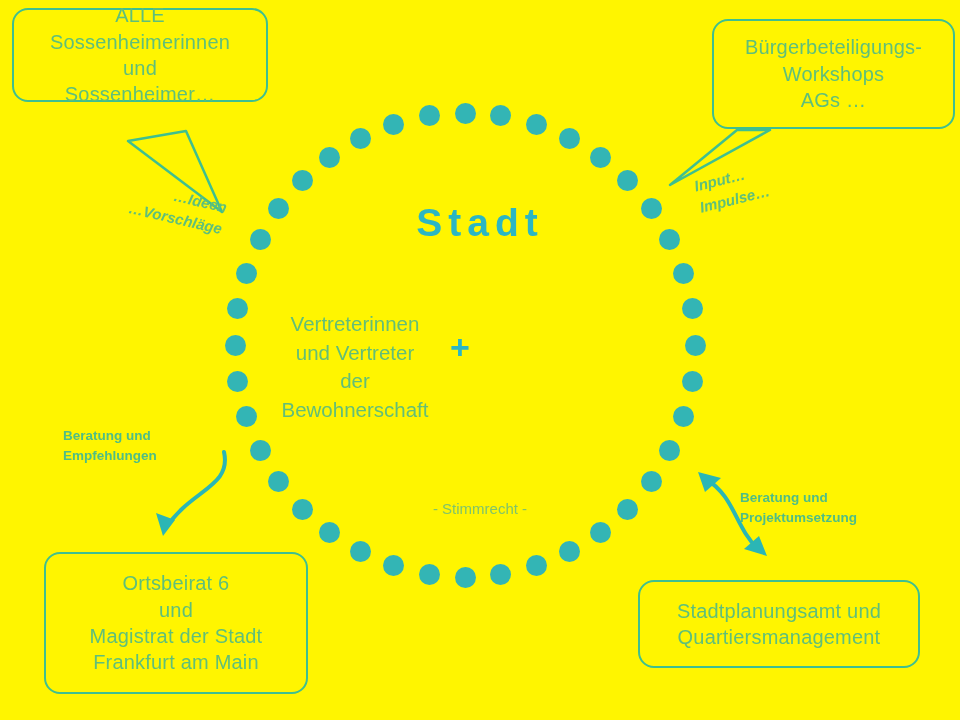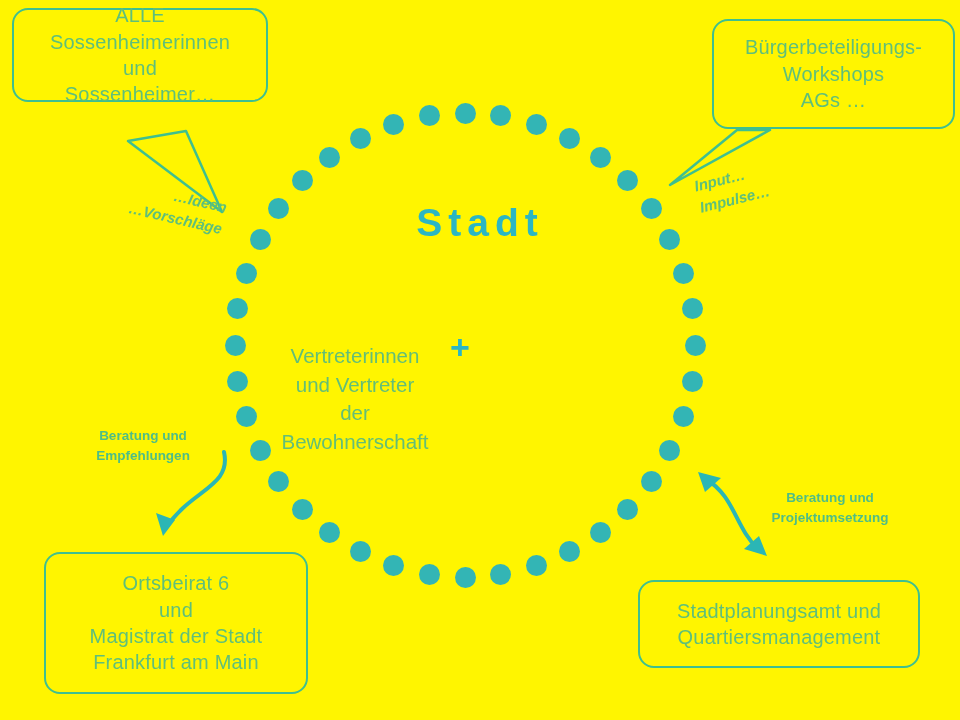--- a/index.html
+++ b/index.html
@@ -77,21 +77,20 @@
     letter-spacing: 6px;
     color: #2BB6C4;
   }
   .col {
     position: absolute;
     text-align: center;
     color: #63BE77;
     font-size: 20.5px;
     line-height: 1.40;
     white-space: pre-line;
-    margin-top: 32px;
   }
   #col-left  { left: 252px; top: 310px; width: 206px; }
   #col-right { left: 480px; top: 310px; width: 200px; }
   #plus-sign {
     position: absolute;
     left: 440px;
     top: 330px;
     width: 40px;
     text-align: center;
     font-size: 34px;
@@ -132,21 +131,21 @@
     width: 110px;
   }
 
   
   .arrow-label {
     position: absolute;
     font-size: 13.5px;
     font-weight: bold;
     color: #4FBD85;
     line-height: 1.48;
-    text-align: center;
+    text-align: left;
     white-space: pre-line;
   }
   #label-beratung-links { left: 63px;  top: 426px; width: 160px; }
   #label-beratung-rechts{ left: 740px; top: 488px; width: 180px; }
 </style>
 </head>
 <body>
 
 <div id="stage">
 
@@ -214,20 +213,21 @@
   <div id="beirat-title">Stadt</div>
 
   <div class="col" id="col-left">Vertreterinnen
 und Vertreter
 der
 Bewohnerschaft</div>
 
   <div id="plus-sign">+</div>
 
 
+  <div id="stimmrecht">- Stimmrecht -</div>
 
   <div class="box" id="box-alle">ALLE
 Sossenheimerinnen
 und
 Sossenheimer…</div>
 
   <div class="box" id="box-workshops">Bürgerbeteiligungs-
 Workshops
 AGs …</div>
 

